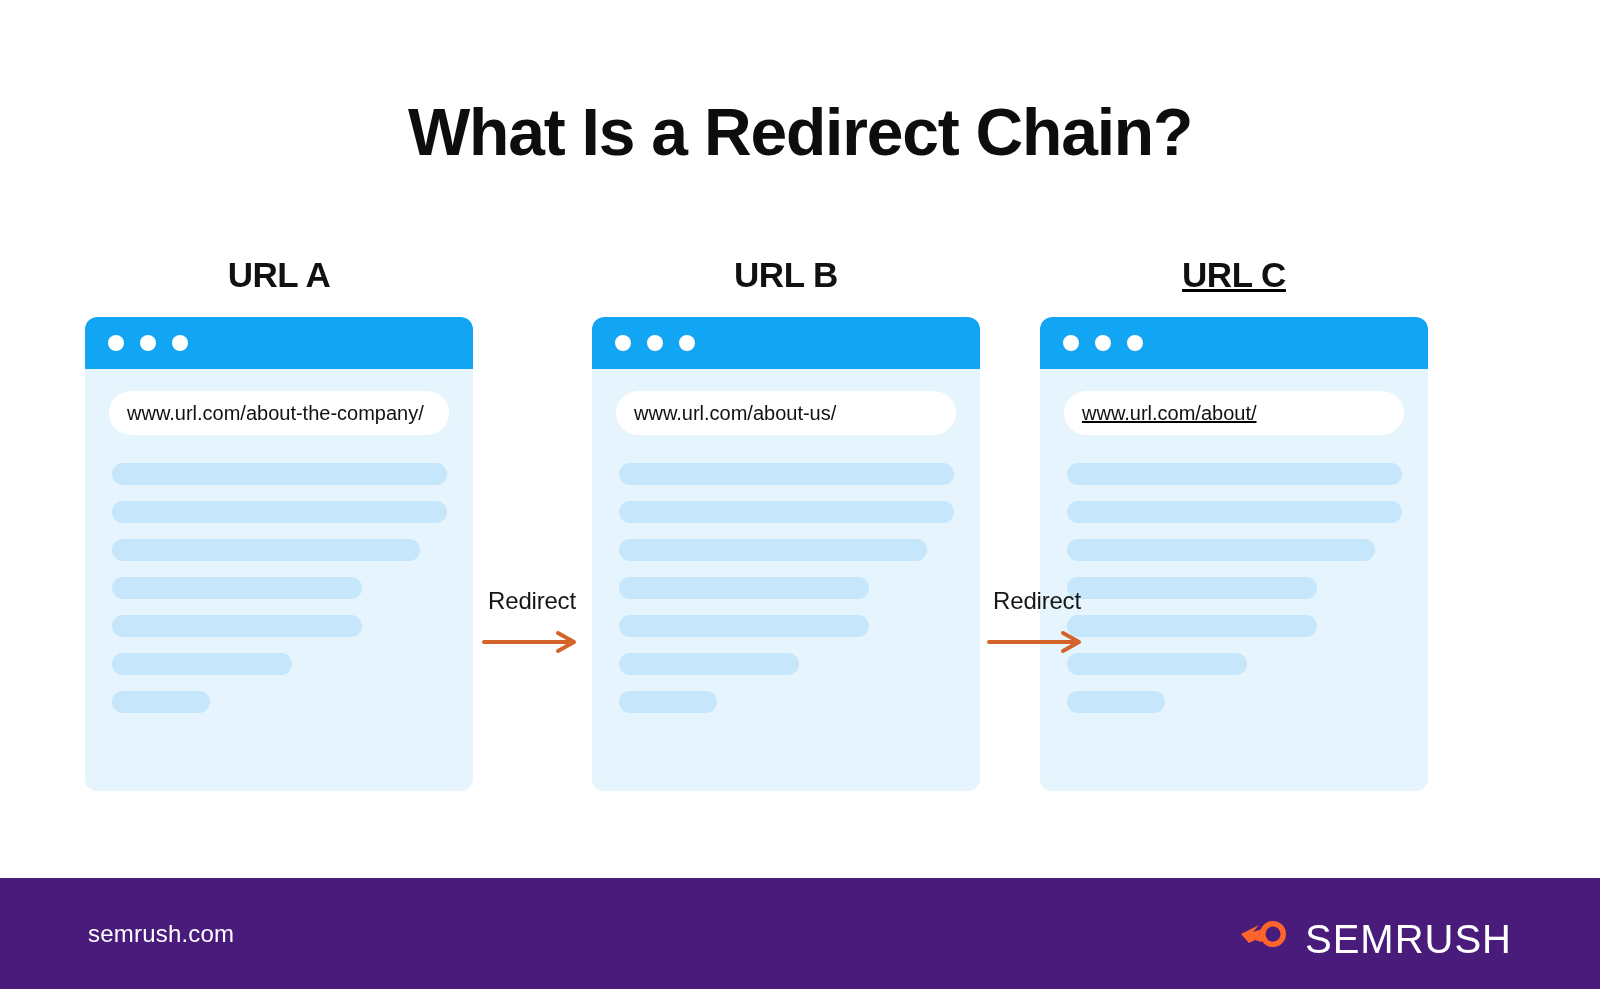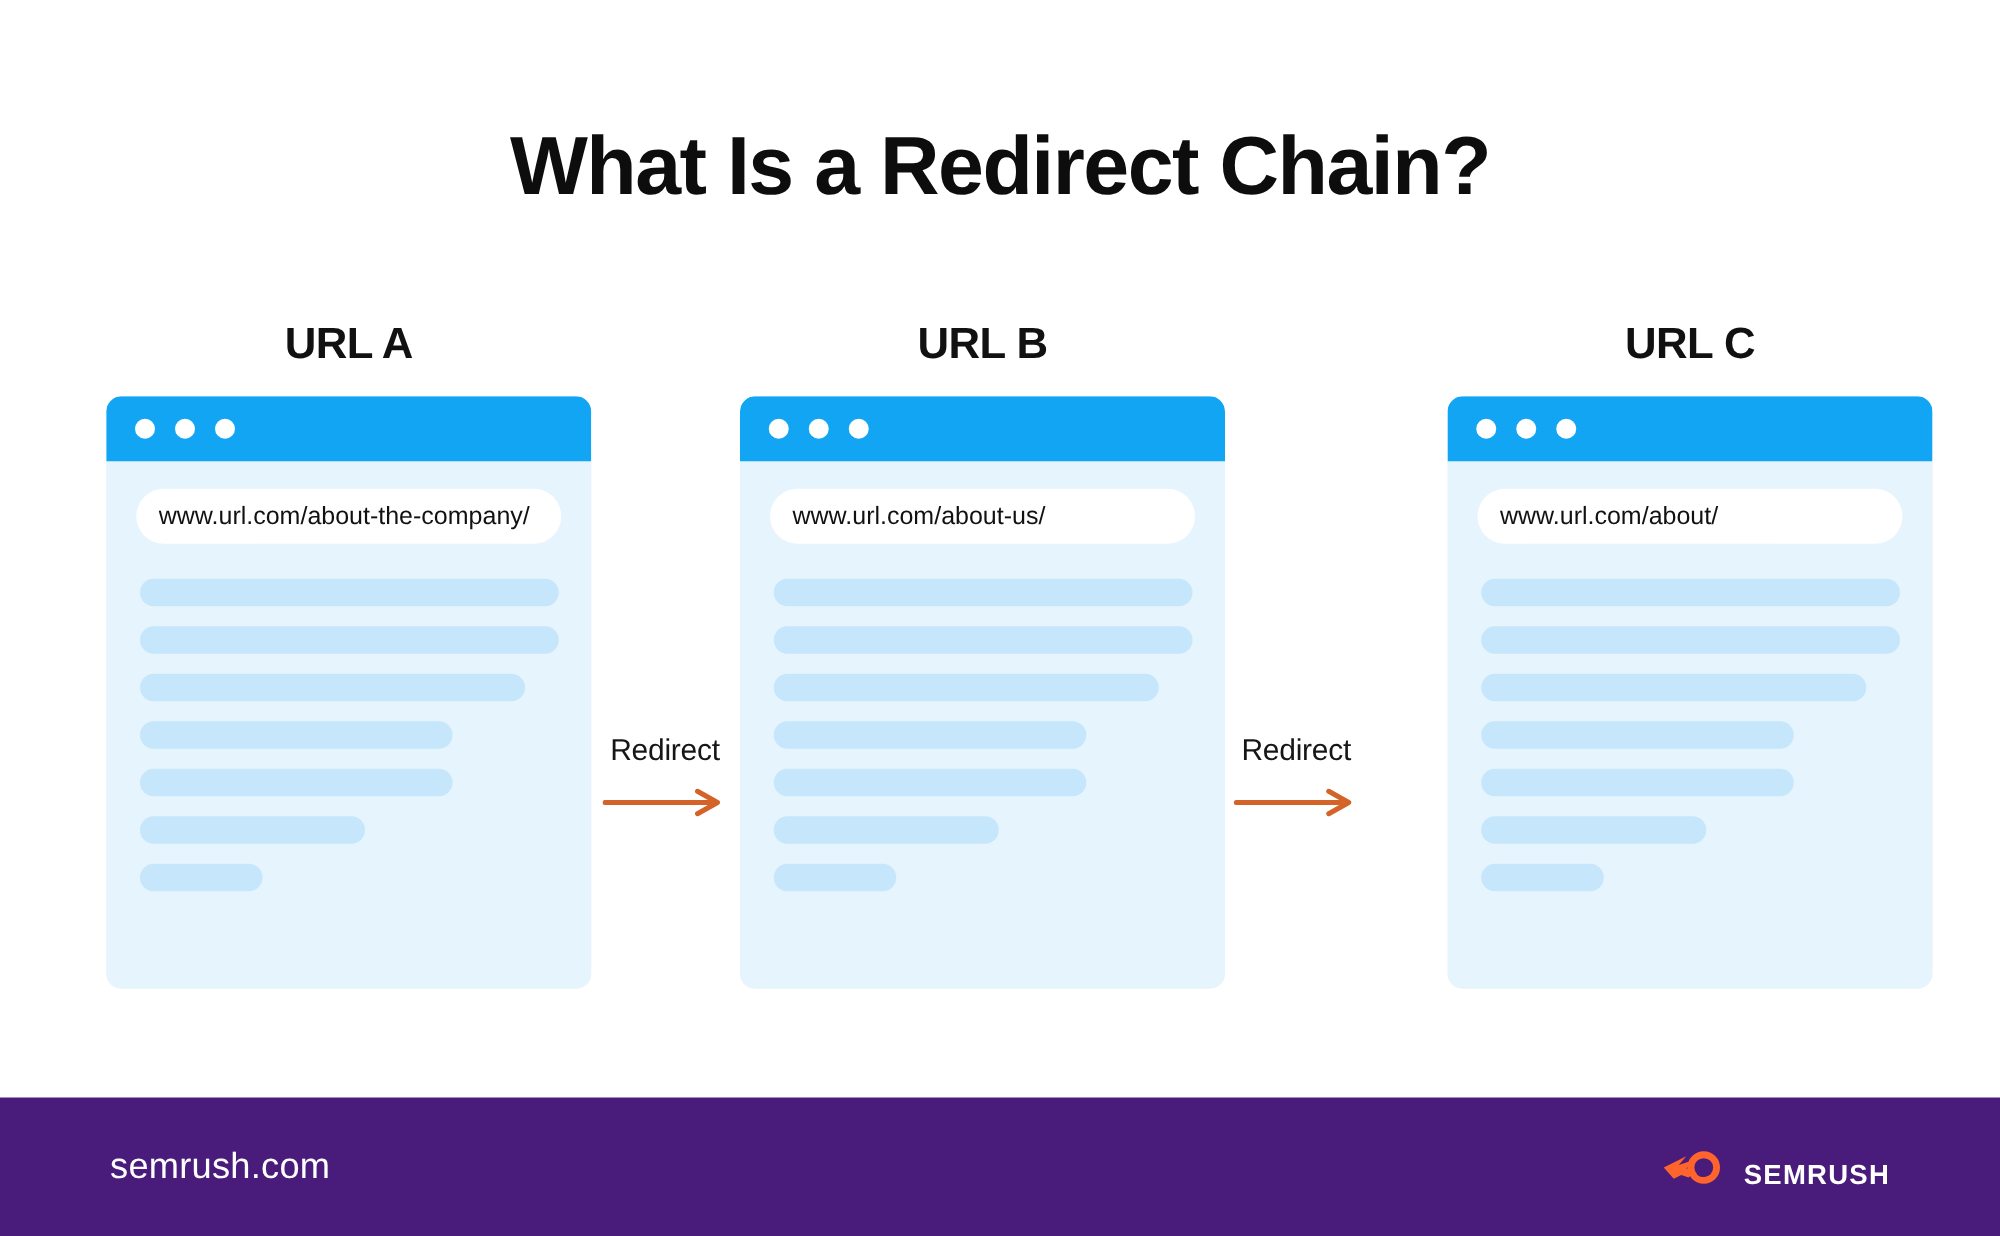--- a/index.html
+++ b/index.html
@@ -39,21 +39,21 @@
     height: 560px;
   }
 
   .card-col {
     position: absolute;
     top: 0;
     width: 388px;
   }
   .card-col.c0 { left: 85px; }
   .card-col.c1 { left: 592px; }
-  .card-col.c2 { left: 1158px; }
+  .card-col.c2 { left: 1040px; text-decoration: underline; }
 
   .card-label {
     text-align: center;
     font-size: 35px;
     font-weight: bold;
     color: #111111;
     letter-spacing: -0.5px;
     margin-bottom: 22px;
   }
 
@@ -136,32 +136,32 @@
     height: 111px;
     background: #491c7c;
     display: flex;
     align-items: center;
     justify-content: space-between;
     box-sizing: border-box;
     padding: 0 88px 0 88px;
   }
   .footer-site {
     color: #ffffff;
-    font-size: 29px;
+    font-size: 24px;
     letter-spacing: 0.2px;
   }
   .brand {
     display: flex;
     align-items: center;
     gap: 14px;
   }
   .brand-word {
     color: #ffffff;
-    font-size: 22px;
-    font-weight: bold;
+    font-size: 40px;
+    font-weight: normal;
     letter-spacing: 1px;
     margin-top: 12px;
   }
 </style>
 </head>
 <body>
 
 <div class="title">What Is a Redirect Chain?</div>
 
 <div class="diagram">

